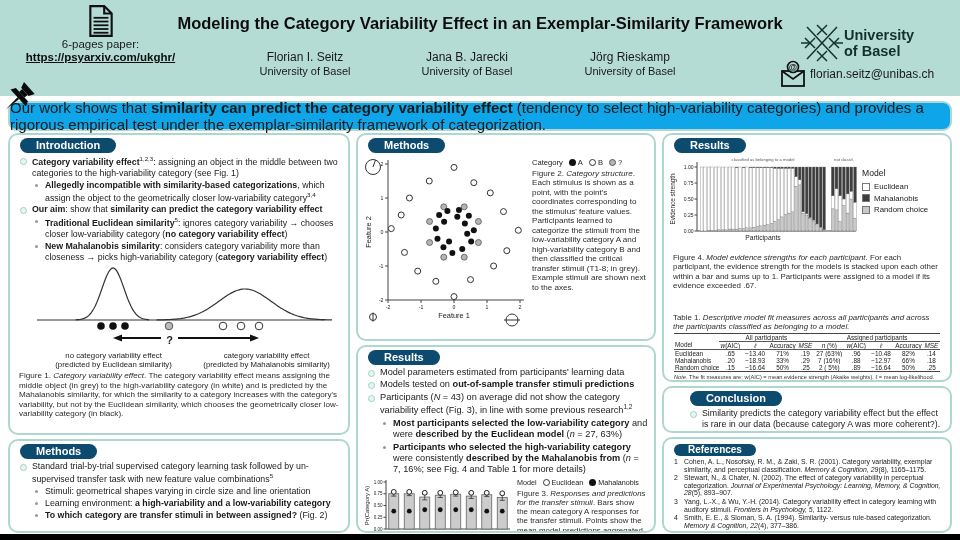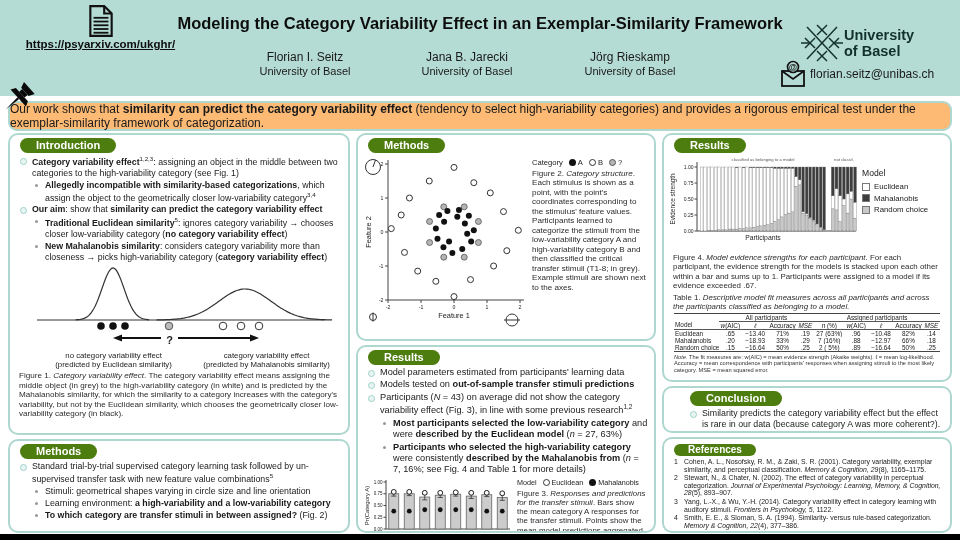--- a/index.html
+++ b/index.html
@@ -12,26 +12,26 @@
   .doc-icon{display:block;margin:0 auto;}
   .paper-label{font-size:11.5px;margin-top:1px;}
   .paper-link{font-size:11.5px;font-weight:bold;text-decoration:underline;color:#0d0d0d;display:block;margin-top:1px;}
   .author{position:absolute;top:50px;width:150px;text-align:center;line-height:1.25;}
   .author .nm{font-size:12px;}
   .author .af{font-size:11px;}
   .logo-block{position:absolute;left:800px;top:20px;display:flex;align-items:center;}
   .logo-text{margin-left:0;font-size:14.5px;font-weight:600;color:#12302c;line-height:1.12;}
   .email-row{position:absolute;left:780px;top:60px;display:flex;align-items:center;}
   .email-text{font-size:12px;margin-left:4px;}
-  .banner{position:absolute;left:8px;top:101px;width:940px;height:26px;background:#fdba74;
+  .banner{position:absolute;left:8px;top:101px;width:940px;height:26px;background:#0ea5e9;
        border:2px solid #aed7d0;border-radius:9px;display:flex;align-items:center;justify-content:center;
-       font-size:12px;}
+       font-size:15px;}
   .pin{position:absolute;left:-2px;top:80px;z-index:5;}
   .card{position:absolute;background:#fff;border:2px solid #aed7d0;border-radius:10px;box-sizing:border-box;overflow:hidden;}
-  .pill{display:inline-block;background:#4d7c0f;color:#ffffff;font-weight:bold;font-size:11px;
+  .pill{display:inline-block;background:#0c4a6e;color:#ffffff;font-weight:bold;font-size:11px;
        padding:1px 16px 2px 16px;border-radius:8px;margin:3px 0 0 10px;}
   ul.bullets{list-style:none;margin:2px 6px 0 8px;padding:0;line-height:1.24;}
   ul.bullets li{position:relative;margin:0 0 1px 0;}
   li.l1{padding-left:14px;}
   li.l1::before{content:"";position:absolute;left:2px;top:3px;width:5px;height:5px;
        border:1.4px solid #9ed1c8;border-radius:50%;background:#e9f5f3;}
   li.l2{padding-left:27px;}
   li.l2::before{content:"";position:absolute;left:17px;top:4px;width:3px;height:3px;background:#9a9a9a;border-radius:50%;}
   #intro-bullets,#methods-left-bullets{font-size:8.8px;}
   #results-mid-bullets{font-size:9.2px;}
@@ -74,20 +74,21 @@
     <path d="M2 1 h13 l7 7 v21 h-20 z" fill="#b5dcd4" stroke="#111" stroke-width="2"></path>
     <path d="M15 1 v7 h7" fill="none" stroke="#111" stroke-width="2"></path>
     <g stroke="#111" stroke-width="1.7">
       <line x1="5" y1="12" x2="19" y2="12"></line>
         <line x1="5" y1="15.5" x2="19" y2="15.5"></line>
       <line x1="5" y1="19" x2="19" y2="19"></line>
         <line x1="5" y1="22.5" x2="19" y2="22.5"></line>
       <line x1="5" y1="26" x2="19" y2="26"></line>
     </g>
   </svg>
+  <div class="paper-label">6-pages paper:</div>
   <a class="paper-link">https://psyarxiv.com/ukghr/</a>
 </div>
 
 <div class="poster-title">Modeling the Category Variability Effect in an Exemplar-Similarity Framework</div>
 
 <div class="author" style="left:230px;">
   <div class="nm">Florian I. Seitz</div>
   <div class="af">University of Basel</div>
 </div>
 <div class="author" style="left:392px;">
@@ -525,21 +526,21 @@
           <span class="sw" style="background:#3d3d3d;"></span>
           <span>Mahalanobis</span>
         </div>
       <div class="ent">
           <span class="sw" style="background:#c9c9c9;"></span>
           <span>Random choice</span>
         </div>
     </div>
   </div>
   <div class="caption" style="font-size:7.9px;">Figure 4. <i>Model evidence strengths for each participant</i>. For each participant, the evidence strength for the models is stacked upon each other within a bar and sums up to 1. Participants were assigned to a model if its evidence exceeded .67.</div>
-  <div class="caption" style="font-size:7.9px;margin-top:3px;">Table 1. <i>Descriptive model fit measures across all participants and across the participants classified as belonging to a model.</i></div>
+  <div class="caption" style="font-size:7.9px;margin-top:23px;">Table 1. <i>Descriptive model fit measures across all participants and across the participants classified as belonging to a model.</i></div>
   <table class="fit" id="fit-table">
       <colgroup>
         <col style="width:44px">
         <col style="width:23px">
         <col style="width:26px">
         <col style="width:28px">
         <col style="width:17px">
         <col style="width:30px">
         <col style="width:23px">
         <col style="width:26px">

